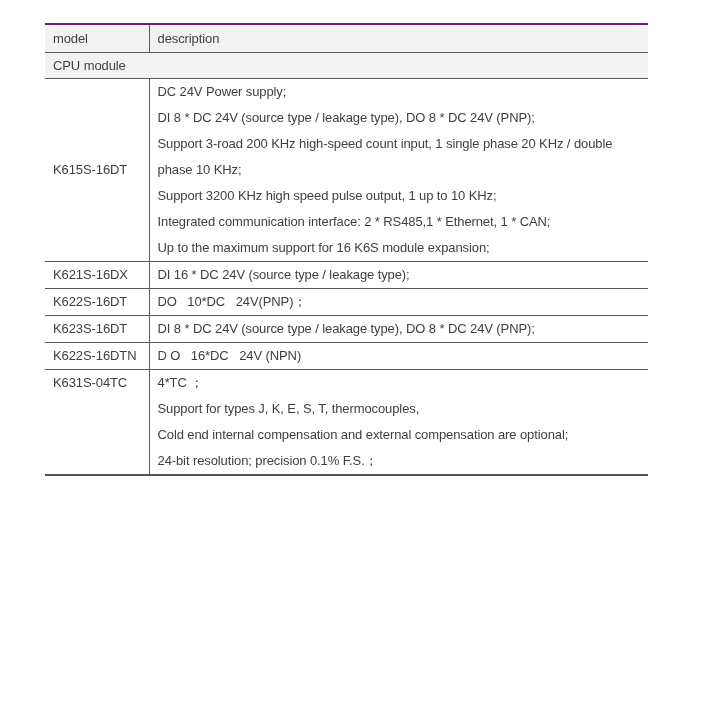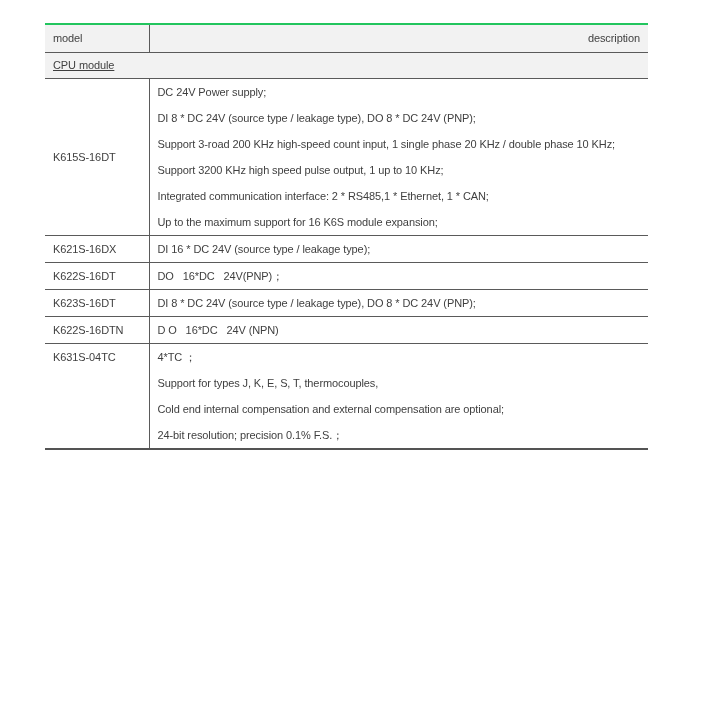--- a/index.html
+++ b/index.html
@@ -18,23 +18,23 @@
   .table-wrap {
     position: absolute;
     left: 45px;
     top: 23px;
     width: 603px;
   }
   table.spec {
     width: 100%;
     border-collapse: collapse;
     table-layout: fixed;
-    border-top: 2px solid #22c55e;
+    border-top: 2px solid #701a75;
     border-bottom: 2px solid #545454;
-    font-size: 11px;
+    font-size: 13px;
     letter-spacing: -0.1px;
   }
   col.c-model { width: 104px; }
   tr { border-bottom: 1px solid #5a5a5a; }
   td { padding: 0; vertical-align: top; }
   td.model {
     border-right: 1px solid #5a5a5a;
     padding-left: 8px;
     padding-right: 4px;
     line-height: 26px;
@@ -45,29 +45,28 @@
   .line {
     line-height: 26px;
     white-space: pre-wrap;
   }
   tr.head td {
     background: #f2f2f2;
     height: 27px;
     line-height: 27px;
     vertical-align: middle;
   }
-  tr.head td.desc { padding-left: 8px; text-align: right; }
+  tr.head td.desc { padding-left: 8px; }
   tr.section td {
     background: #f2f2f2;
     height: 25px;
     line-height: 25px;
     padding-left: 8px;
     vertical-align: middle;
     white-space: pre-wrap;
-    text-decoration: underline;
   }
 </style>
 </head>
 <body>
 
 <div class="table-wrap">
   <table class="spec">
     <colgroup>
       <col class="c-model">
       <col class="c-desc">
@@ -100,21 +99,21 @@
         <td class="model">K621S-16DX</td>
         <td class="desc">
           <div class="line">DI 16 * DC 24V (source type / leakage type);</div>
         </td>
       </tr>
 
 
       <tr>
         <td class="model">K622S-16DT</td>
         <td class="desc">
-          <div class="line">DO   16*DC   24V(PNP)；</div>
+          <div class="line">DO   10*DC   24V(PNP)；</div>
         </td>
       </tr>
 
       <tr>
         <td class="model">K623S-16DT</td>
         <td class="desc">
           <div class="line">DI 8 * DC 24V (source type / leakage type), DO 8 * DC 24V (PNP);</div>
         </td>
       </tr>
 

